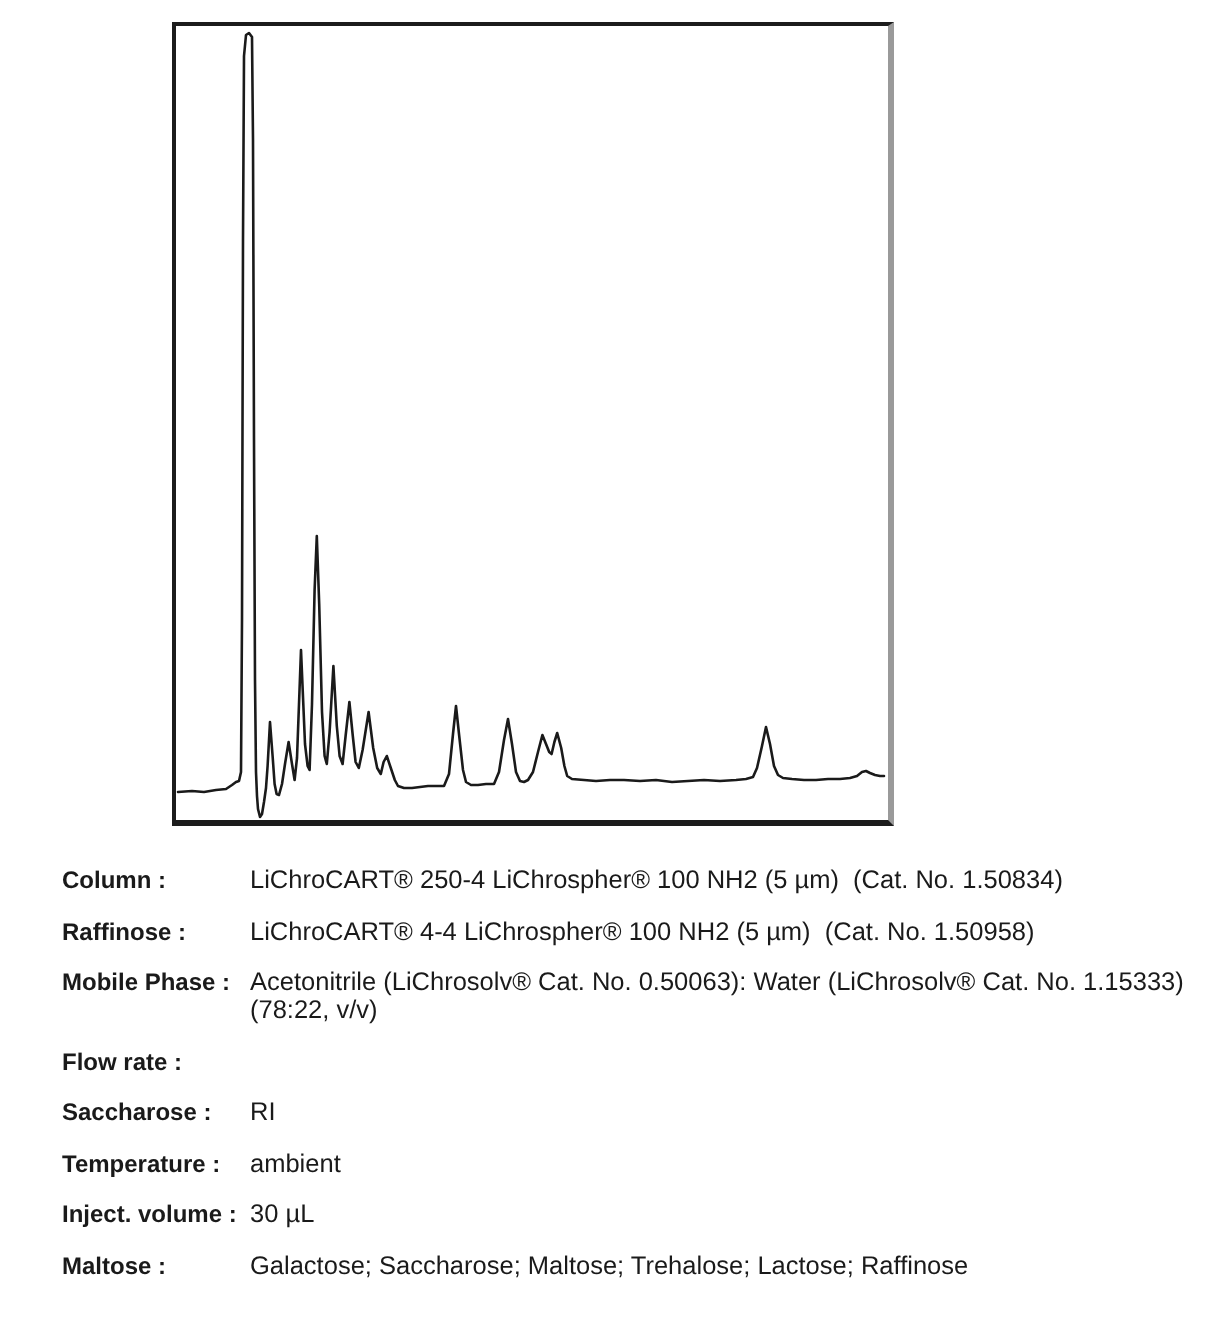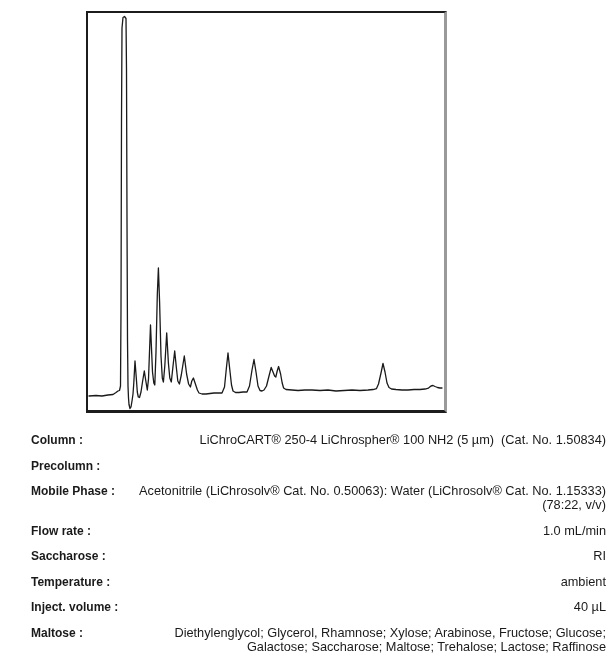--- a/index.html
+++ b/index.html
@@ -57,21 +57,20 @@
     line-height: 14px;
     white-space: pre;
   }
   .spec-value {
     flex: 1 1 auto;
     font-size: 12.75px;
     line-height: 14px;
   }
   .spec-value .vline {
     white-space: pre;
-    text-align: right;
   }
 </style>
 </head>
 <body>
 
 <div class="page">
 
   <div class="plot-box">
     <svg id="trace-svg" viewBox="0 0 356 397" preserveAspectRatio="none">
       <path id="trace-path" fill="none" stroke-width="1.3" stroke-linejoin="round" stroke-linecap="round" d="M1 383 L8 382.5 L14 383 L20 382 L25 381.5 L28 379.5 L30 378 L31.5 377.5 L32.5 373 L33 297 L33.5 107 L34 15 L35 4.5 L36.5 3.5 L38 5.5 L38.5 57 L39 207 L39.5 327 L40 373 L40.5 385 L41 391.5 L42 395.5 L43 394 L44 388 L45 381 L45.80000000000001 370 L47 348 L48.30000000000001 365 L49.30000000000001 379 L50.30000000000001 384 L51.5 384.5 L53 379 L54.5 369 L56.30000000000001 358 L58 369 L59.30000000000001 377 L60.5 366 L62.5 312 L64.5 359 L65.80000000000001 370 L66.80000000000001 372 L68 339 L69.30000000000001 282 L70.4 255 L71.6 289 L73 343 L74.30000000000001 365 L75.4 369 L76.80000000000001 353 L78.69999999999999 320 L80.4 350 L81.80000000000001 365 L83.30000000000001 369 L84.80000000000001 355 L86.69999999999999 338 L88.4 355 L89.80000000000001 368 L91.4 371 L93.30000000000001 362 L96.30000000000001 343 L98.6 361 L100.6 371 L102.4 374 L103.80000000000001 368 L105.4 365 L107.4 371 L109.4 377 L111 380 L114 381 L118 381 L122 380.5 L126 380 L130 380 L134 380 L136.5 374 L138.5 354 L140 340 L141.5 354 L143.5 372 L145 378 L147.5 379.5 L151 379.5 L155 379 L159 379 L161.5 373 L164 357 L166 346.5 L168 359 L170 373 L172 377.5 L174 378 L176 377 L178.5 373 L181 363 L183.2 354.5 L185 359 L186.60000000000002 363 L187.8 364 L189.2 358 L190.60000000000002 353.5 L192.60000000000002 361 L194.2 370 L195.60000000000002 375 L198 376.5 L204 377 L210 377.5 L217 377 L224 377 L232 377.5 L240 377 L248 378 L256 377.5 L264 377 L272 377.5 L280 377 L285 376.5 L288.5 375.5 L290.5 371 L293 360 L295 350.5 L297 359 L299 370 L301 374.5 L303.5 376 L308 376.5 L314 377 L320 377 L326 376.5 L332 376.5 L337 376 L340.5 375 L343 373 L345 372.5 L347 373.5 L349.5 374.5 L352 375 L354 375" stroke="#1a1a1a"></path>
@@ -80,61 +79,60 @@
 
   <div class="specs" id="specs">
     <div class="spec-row">
       <div class="spec-label">Column :</div>
       <div class="spec-value">
           <div class="vline">LiChroCART® 250-4 LiChrospher® 100 NH2 (5 µm)  (Cat. No. 1.50834)</div>
         </div>
     </div>
 
     <div class="spec-row">
-      <div class="spec-label">Precolumn :</div>
+      <div class="spec-label">Raffinose :</div>
+      <div class="spec-value">
+          <div class="vline">LiChroCART® 4-4 LiChrospher® 100 NH2 (5 µm)  (Cat. No. 1.50958)</div>
+        </div>
     </div>
 
     <div class="spec-row">
       <div class="spec-label">Mobile Phase :</div>
       <div class="spec-value">
           <div class="vline">Acetonitrile (LiChrosolv® Cat. No. 0.50063): Water (LiChrosolv® Cat. No. 1.15333)</div>
           <div class="vline">(78:22, v/v)</div>
         </div>
     </div>
 
     <div class="spec-row">
       <div class="spec-label">Flow rate :</div>
-      <div class="spec-value">
-          <div class="vline">1.0 mL/min</div>
-        </div>
     </div>
 
     <div class="spec-row">
       <div class="spec-label">Saccharose :</div>
       <div class="spec-value">
           <div class="vline">RI</div>
         </div>
     </div>
 
     <div class="spec-row">
       <div class="spec-label">Temperature :</div>
       <div class="spec-value">
           <div class="vline">ambient</div>
         </div>
     </div>
 
     <div class="spec-row">
       <div class="spec-label">Inject. volume :</div>
       <div class="spec-value">
-          <div class="vline">40 µL</div>
+          <div class="vline">30 µL</div>
         </div>
     </div>
 
     <div class="spec-row">
       <div class="spec-label">Maltose :</div>
       <div class="spec-value">
-          <div class="vline">Diethylenglycol; Glycerol, Rhamnose; Xylose; Arabinose, Fructose; Glucose;</div>
           <div class="vline">Galactose; Saccharose; Maltose; Trehalose; Lactose; Raffinose</div>
         </div>
     </div>
   </div>
 
 </div>
 
 </body></html>

